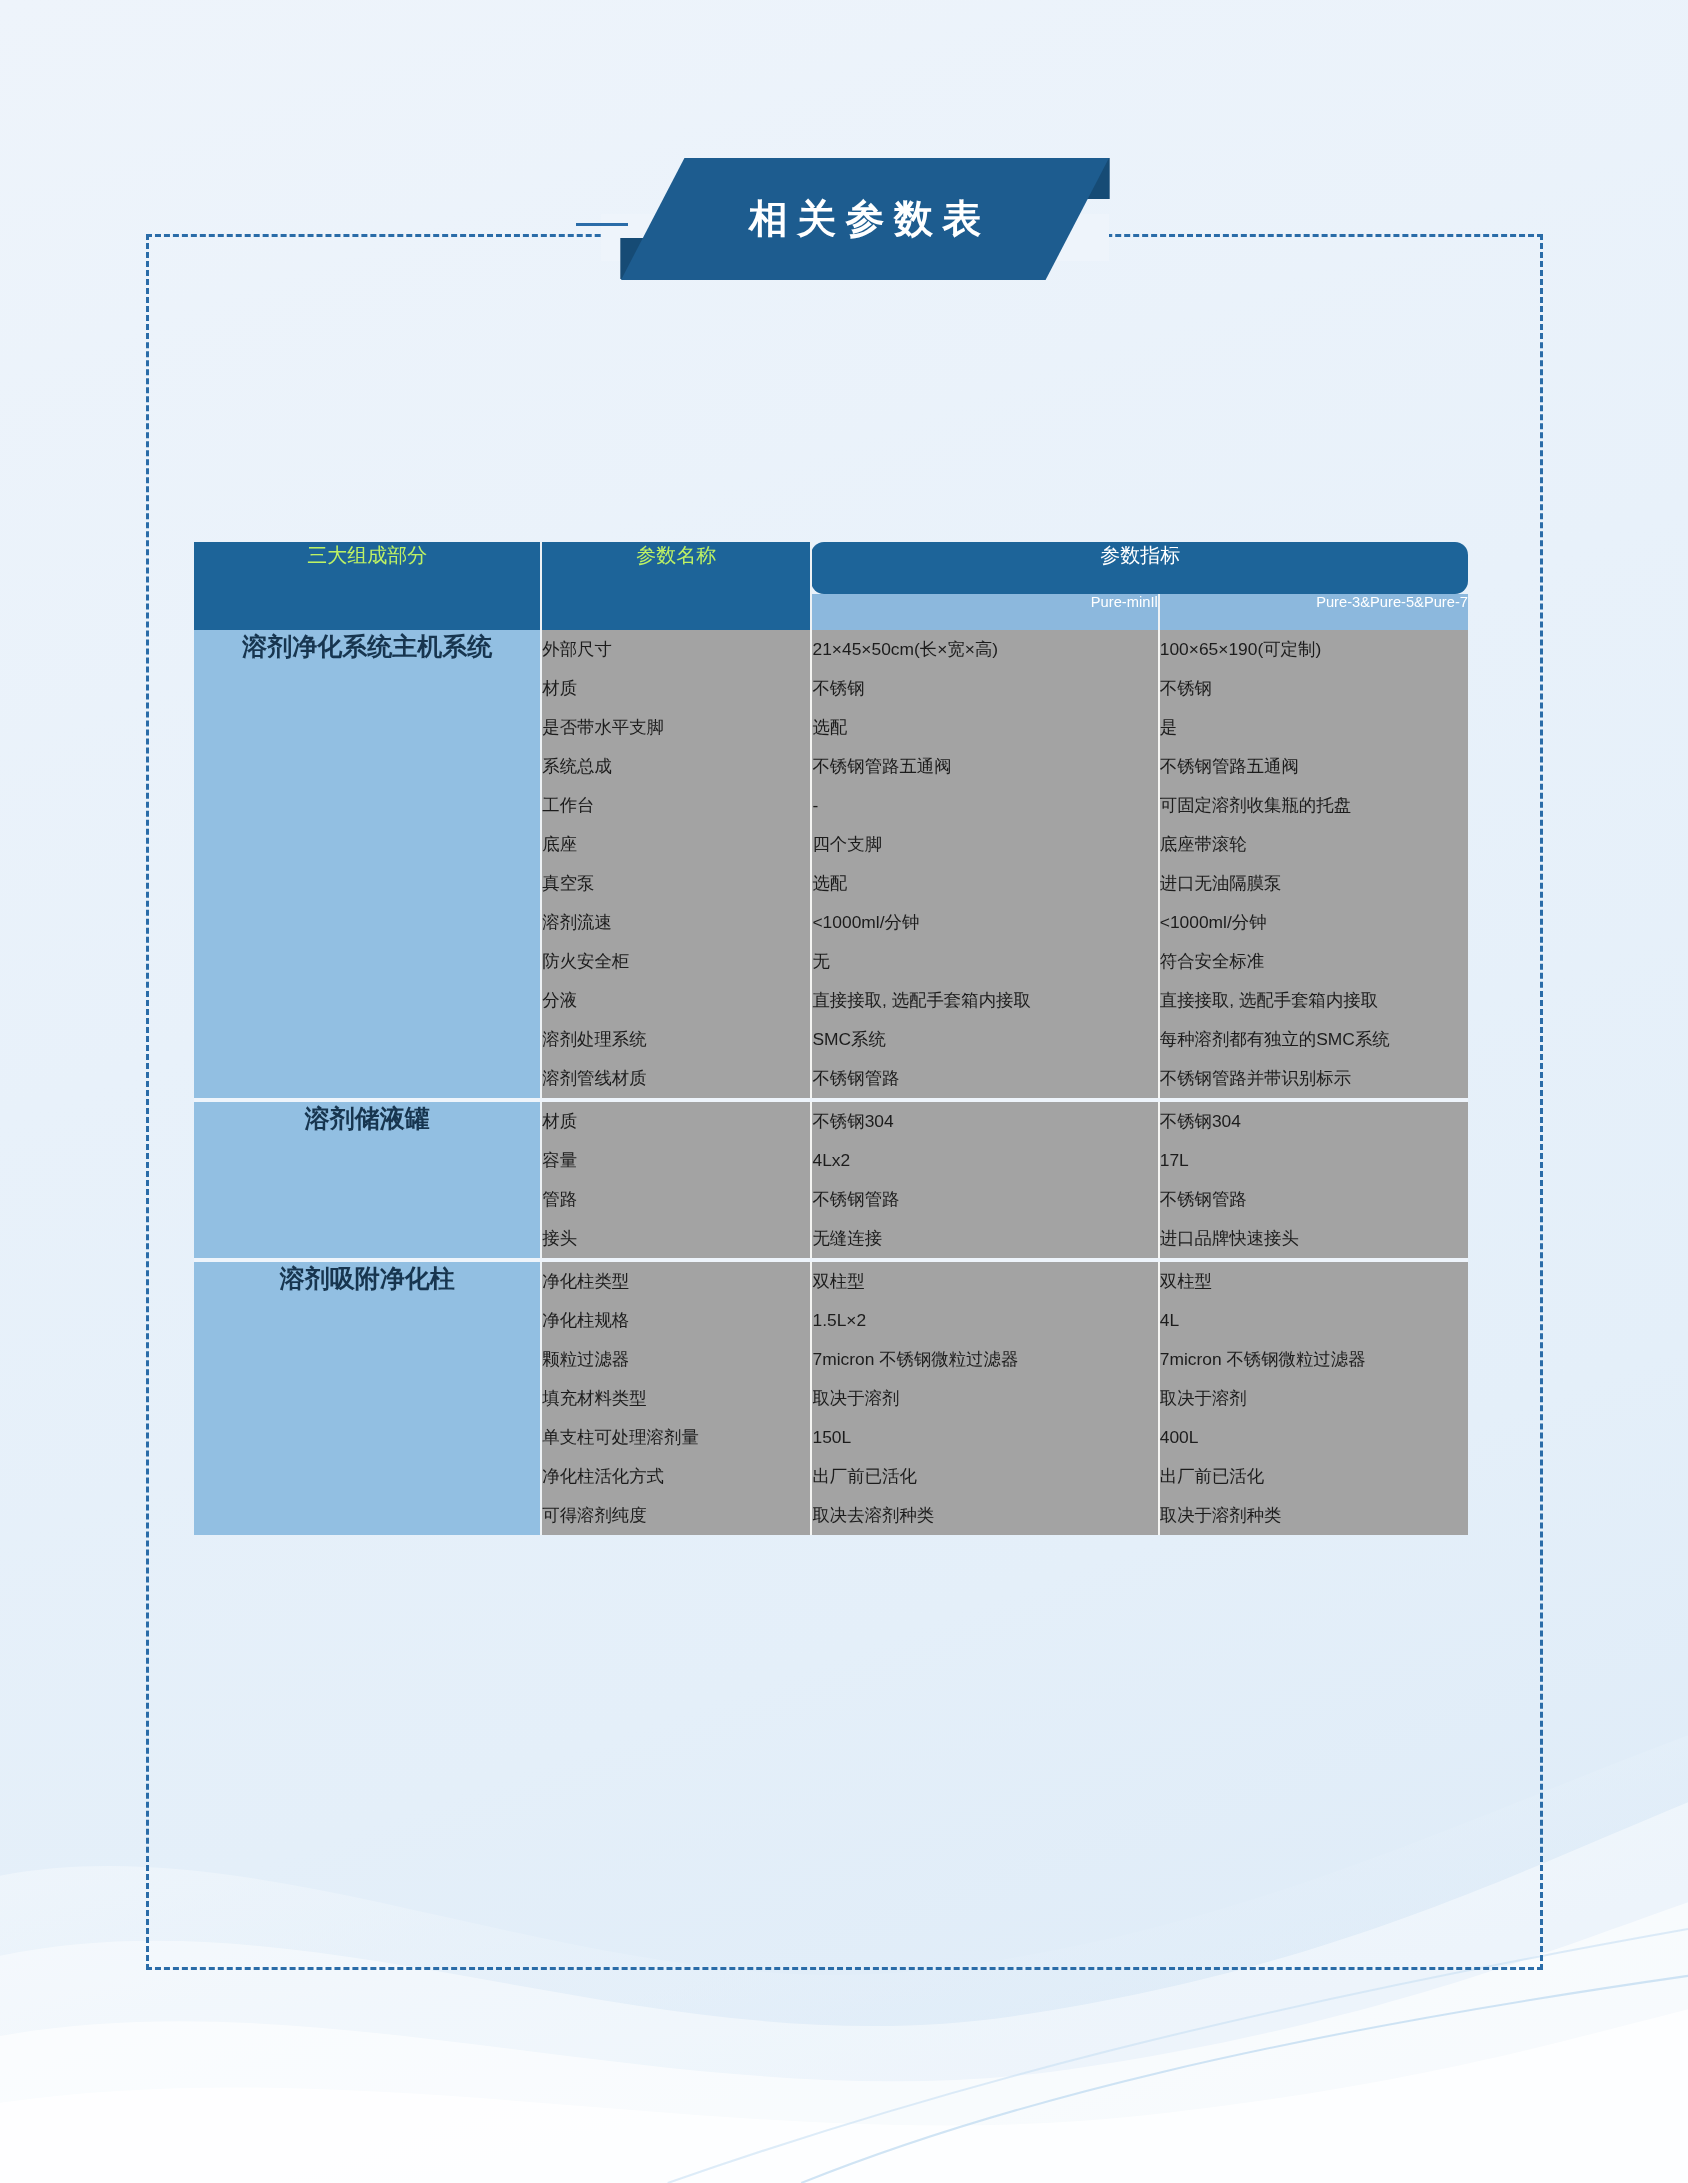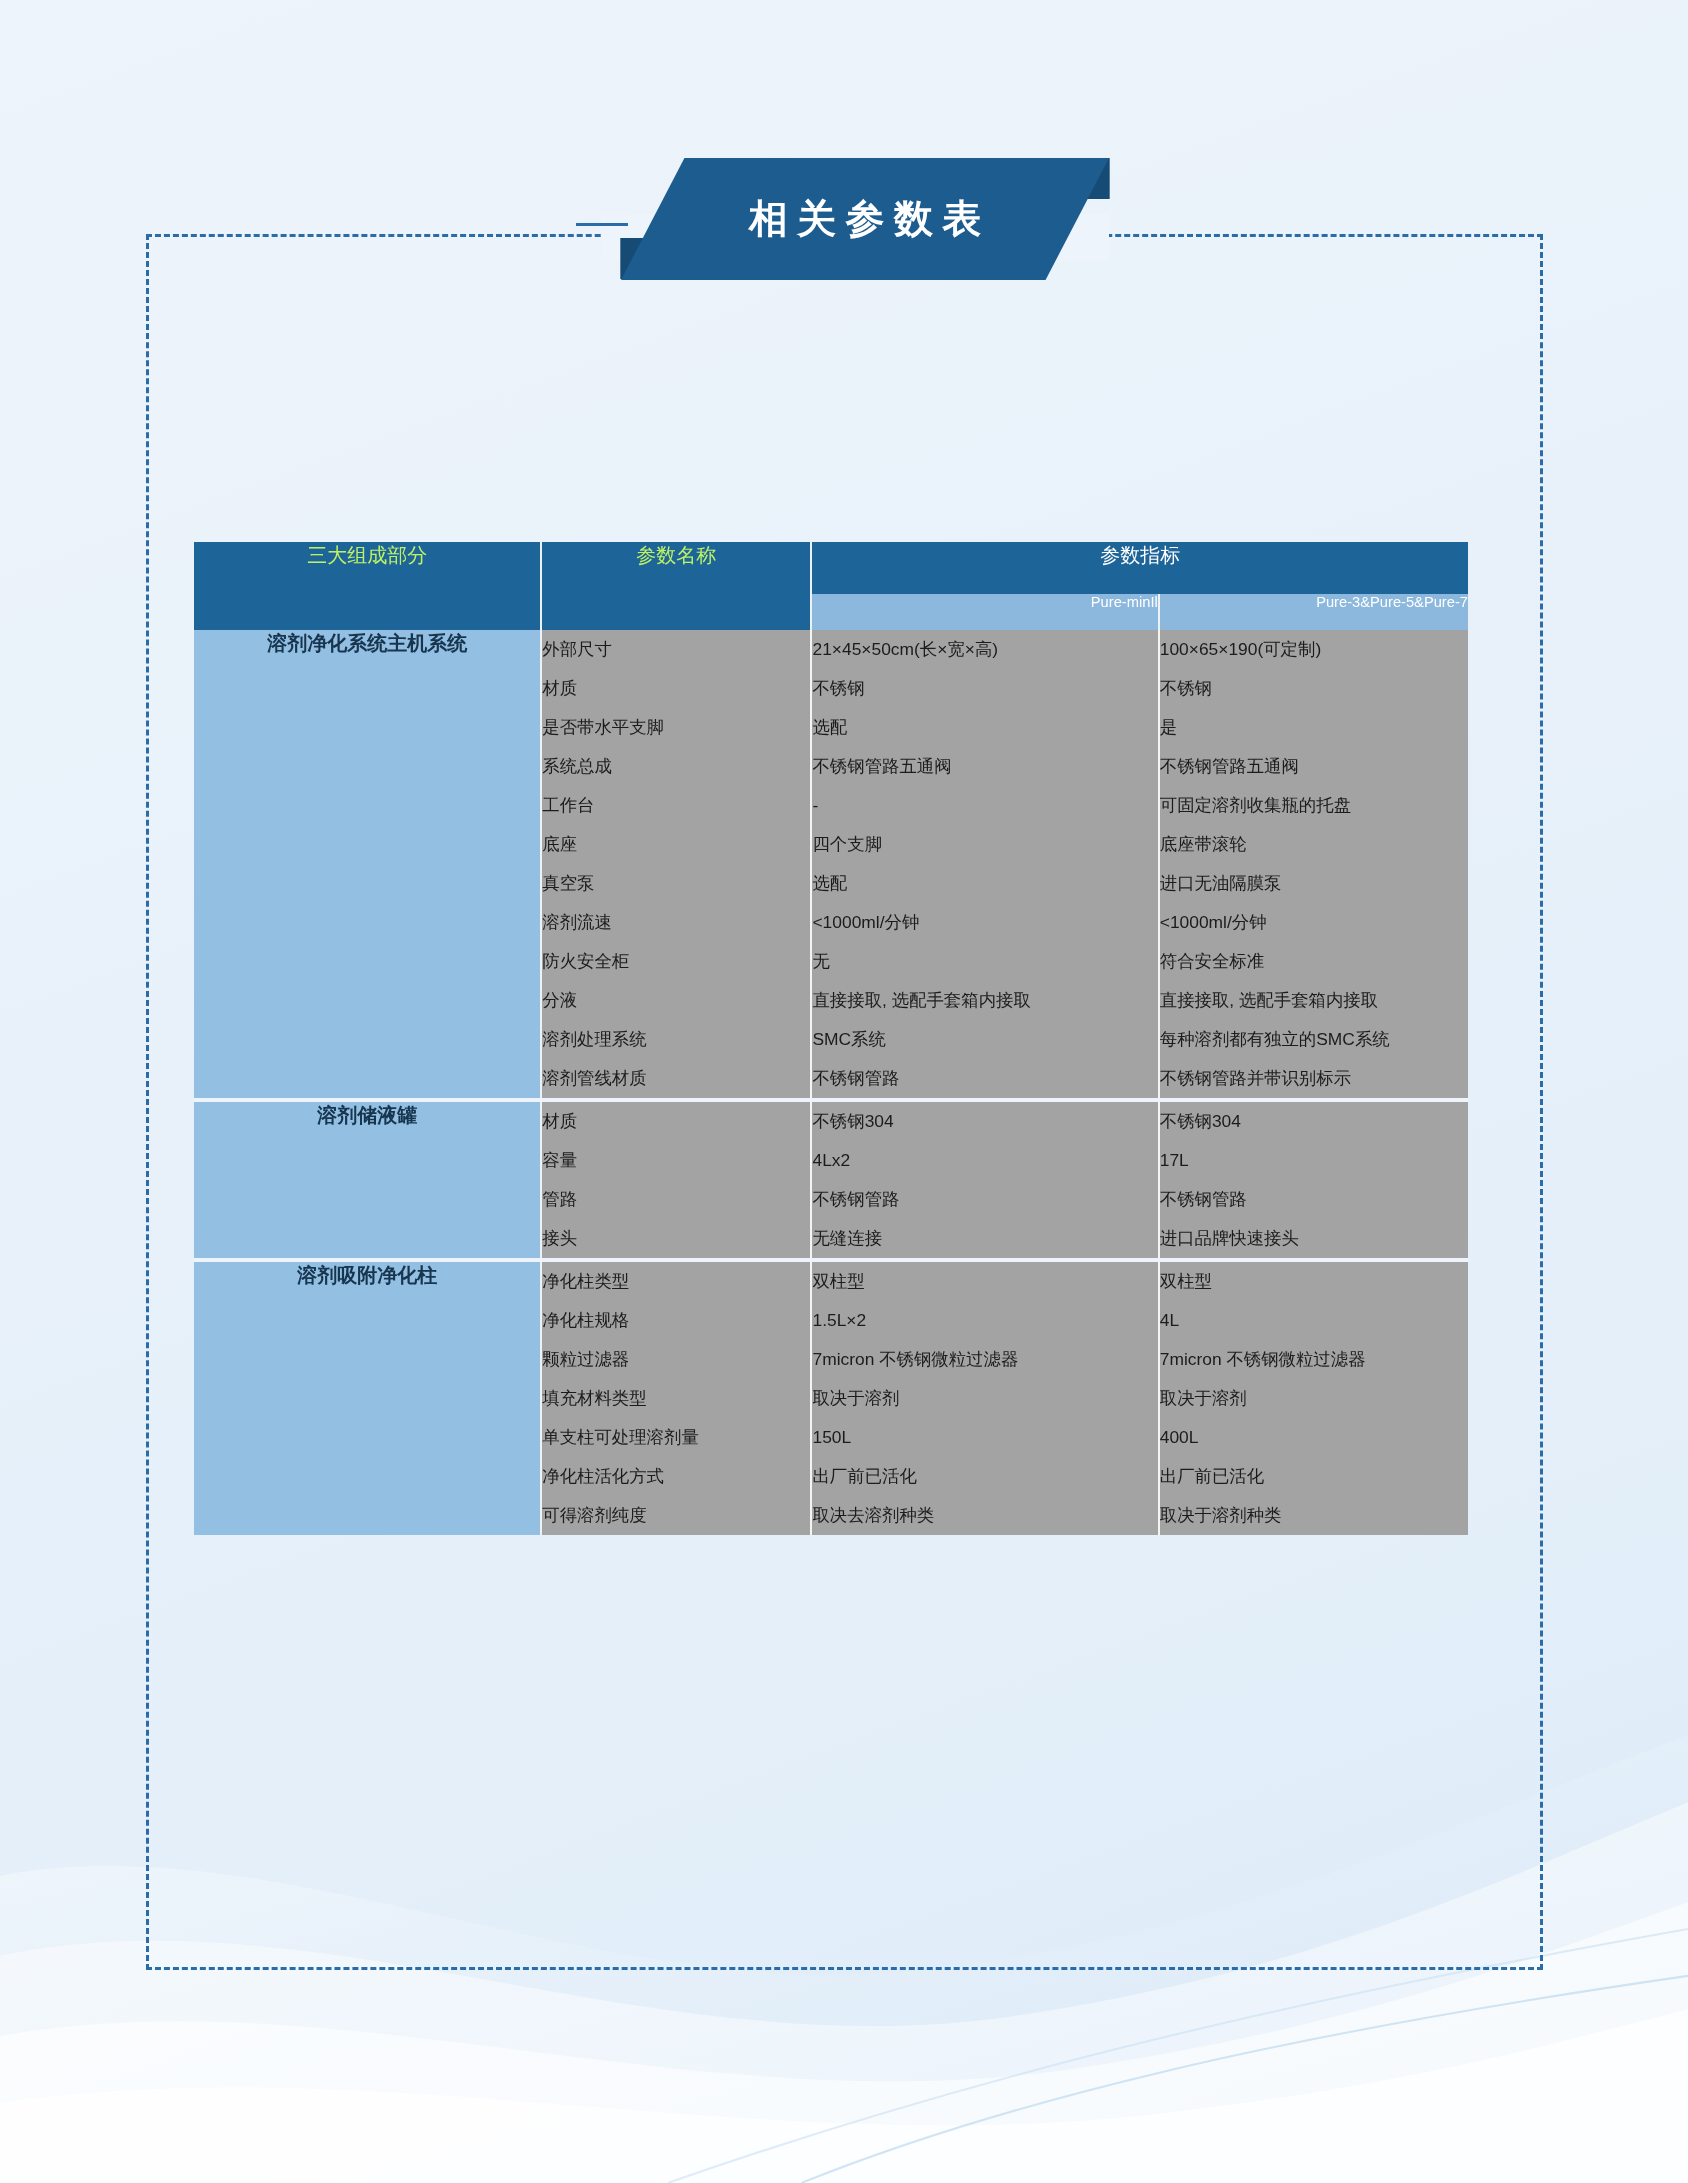--- a/index.html
+++ b/index.html
@@ -127,34 +127,35 @@
     border-right: 2px solid #eef2f5;
   }
   .th-spec-head {
     background: #1d6499;
     color: #ffffff;
     font-size: 20px;
     font-weight: normal;
     text-align: center;
     height: 52px;
     vertical-align: middle;
+    border-radius: 13px;
   }
   .th-tall {
     background: #1d6499;
     color: #bef264;
     font-size: 20px;
     font-weight: normal;
     text-align: center;
     vertical-align: middle;
     border-right: 2px solid #eef2f5;
   }
   .group-cell {
     background: #92bfe2;
     color: #17354f;
-    font-size: 20px;
+    font-size: 25px;
     font-weight: bold;
     text-align: center;
     vertical-align: middle;
     border-right: 2px solid #eef2f5;
     border-bottom: 4px solid #eef4fb;
   }
   .cell {
     background: #a3a3a3;
     color: #1c1c1c;
     font-size: 17.4px;

